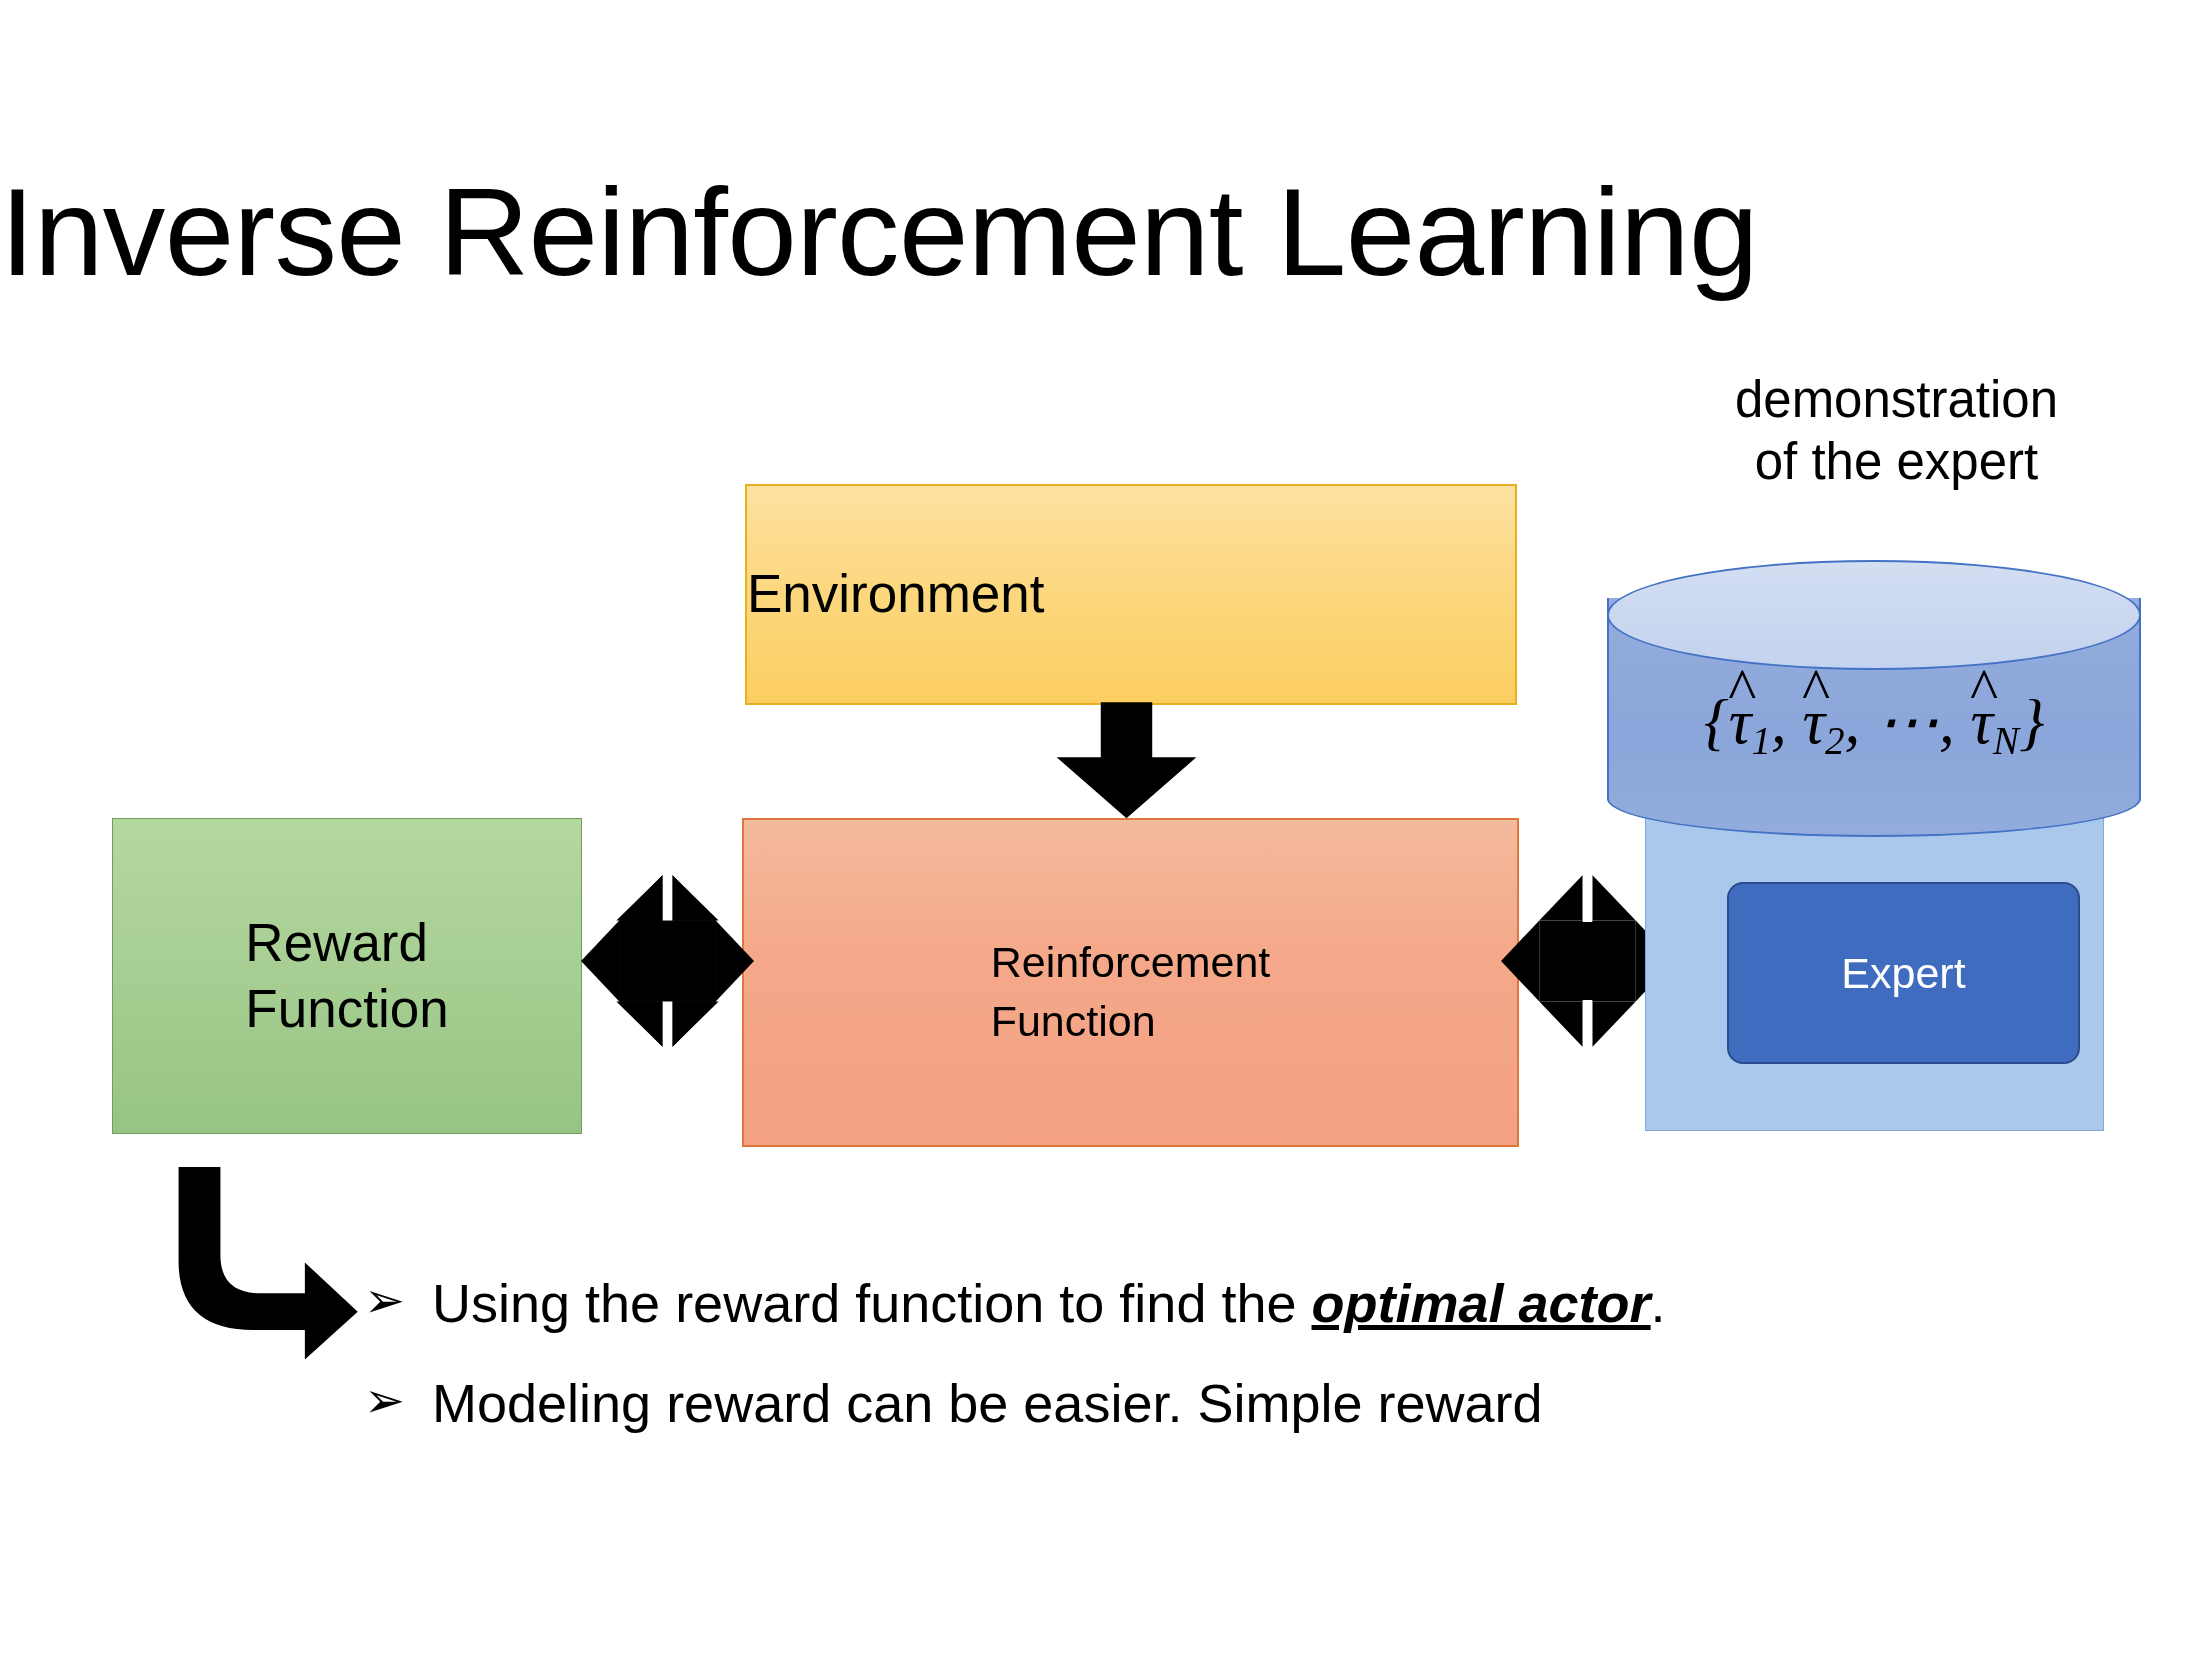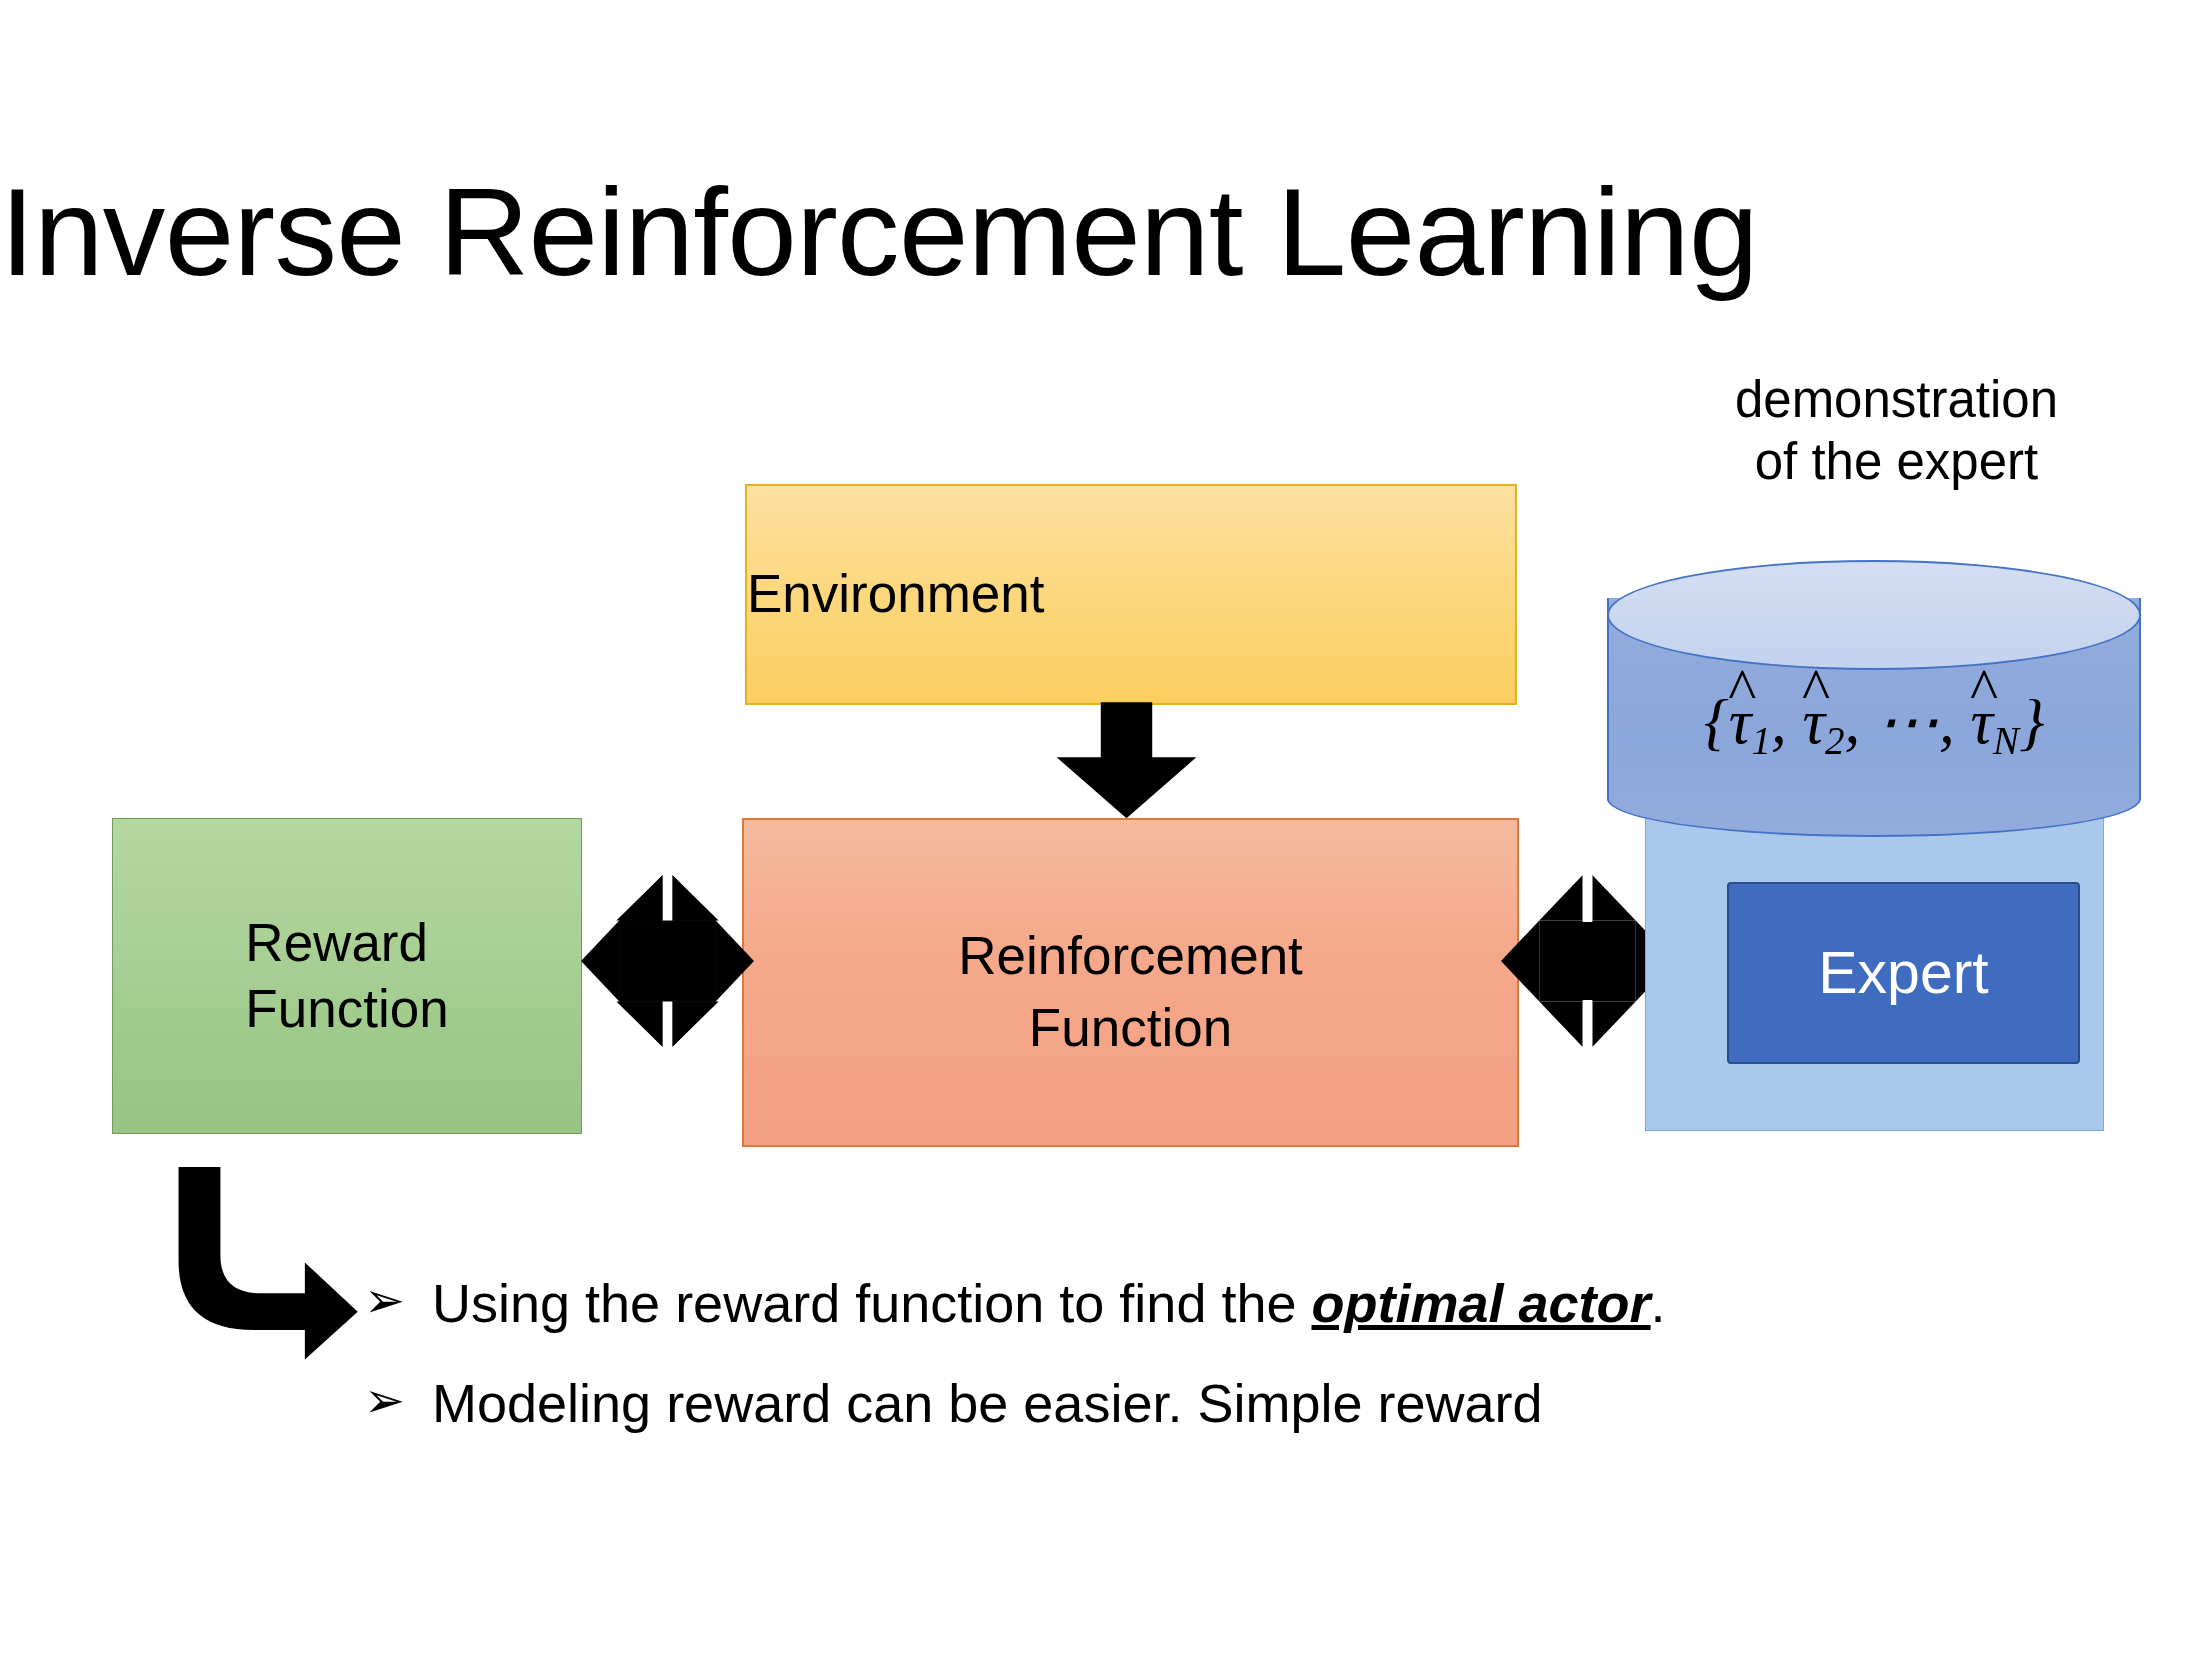--- a/index.html
+++ b/index.html
@@ -87,23 +87,22 @@
     width: 777px;
     height: 329px;
     background: linear-gradient(180deg, #F4BA9D 0%, #F4A98A 40%, #F4A183 100%);
     border: 2.2px solid #E0763C;
     box-sizing: border-box;
     display: flex;
     align-items: center;
     justify-content: center;
   }
   #rl-box .boxlabel {
-    font-size: 53px;
+    font-size: 43px;
     line-height: 1.35;
-    text-align: center;
     margin-top: 18px;
   }
 
   
   .quad-arrow {
     position: absolute;
     width: 173px;
     height: 184px;
   }
   #quad-arrow-left  { left: 581px;  top: 869px; }
@@ -132,27 +131,27 @@
     box-sizing: border-box;
   }
   #expert-button {
     position: absolute;
     left: 1727px;
     top: 882px;
     width: 353px;
     height: 182px;
     background: #3F6CBF;
     border: 2.9px solid #2B4C8C;
-    border-radius: 4px;
+    border-radius: 16px;
     box-sizing: border-box;
     display: flex;
     align-items: center;
     justify-content: center;
     color: #ffffff;
-    font-size: 59px;
+    font-size: 43px;
   }
 
   
   #cylinder {
     position: absolute;
     left: 1607px;
     top: 560px;
     width: 534px;
     height: 279px;
   }

